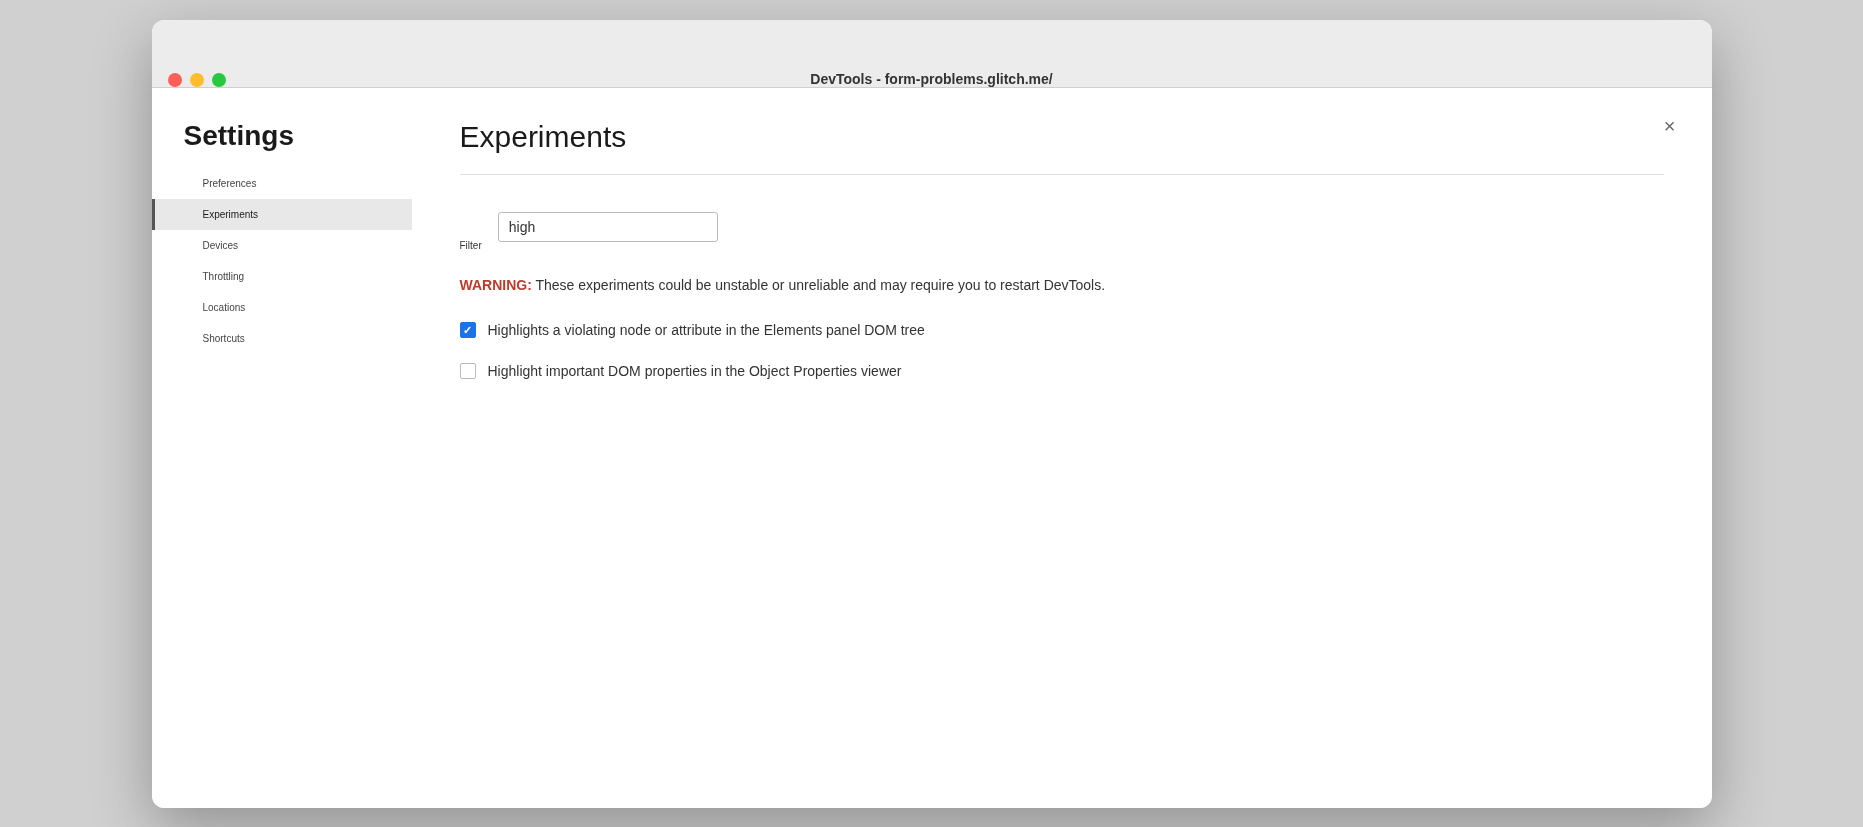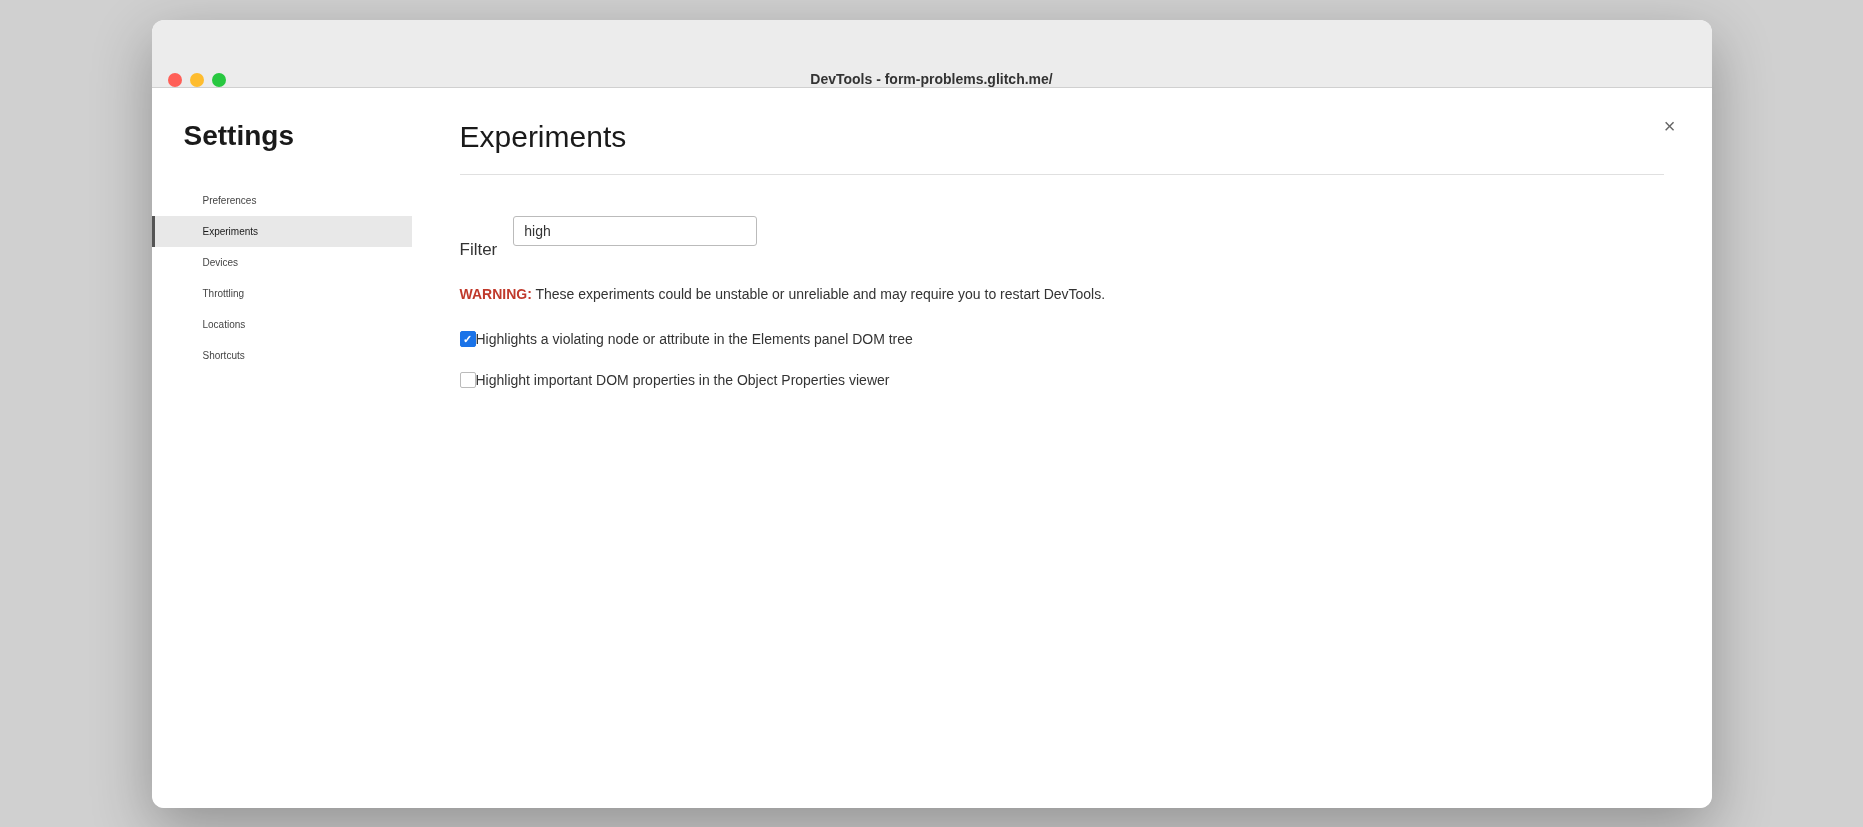--- a/index.html
+++ b/index.html
@@ -74,21 +74,21 @@
       width: 260px;
       padding: 32px 0 32px 0;
       flex-shrink: 0;
     }
 
     .sidebar-title {
       font-size: 28px;
       font-weight: 700;
       color: #1a1a1a;
       padding: 0 32px;
-      margin-bottom: 33px;
+      margin-bottom: 16px;
     }
 
     .sidebar-nav {
       display: flex;
       flex-direction: column;
     }
 
     .sidebar-item {
       padding: 10px 48px;
       font-size: 10px;
@@ -139,31 +139,31 @@
     }
 
     .filter-row {
       display: flex;
       align-items: center;
       gap: 16px;
       margin-bottom: 24px;
     }
 
     .filter-label {
-      font-size: 17px;
+      font-size: 10px;
       color: #333;
       margin-top: 37px;
     }
 
     .filter-input {
       border: 1px solid #bbb;
       border-radius: 3px;
       padding: 6px 10px;
       font-size: 14px;
-      width: 244px;
+      width: 220px;
       outline: none;
       color: #333;
     }
 
     .warning-text {
       font-size: 14px;
       color: #333;
       margin-bottom: 24px;
       line-height: 1.5;
     }
@@ -178,20 +178,21 @@
       display: flex;
       align-items: flex-start;
       gap: 12px;
       margin-bottom: 20px;
     }
 
     
     .checkbox-wrapper {
       display: flex;
       align-items: center;
+      gap: 12px;
       cursor: pointer;
     }
 
     .custom-checkbox {
       width: 16px;
       height: 16px;
       border: 1.5px solid #bbb;
       border-radius: 2px;
       display: flex;
       align-items: center;

